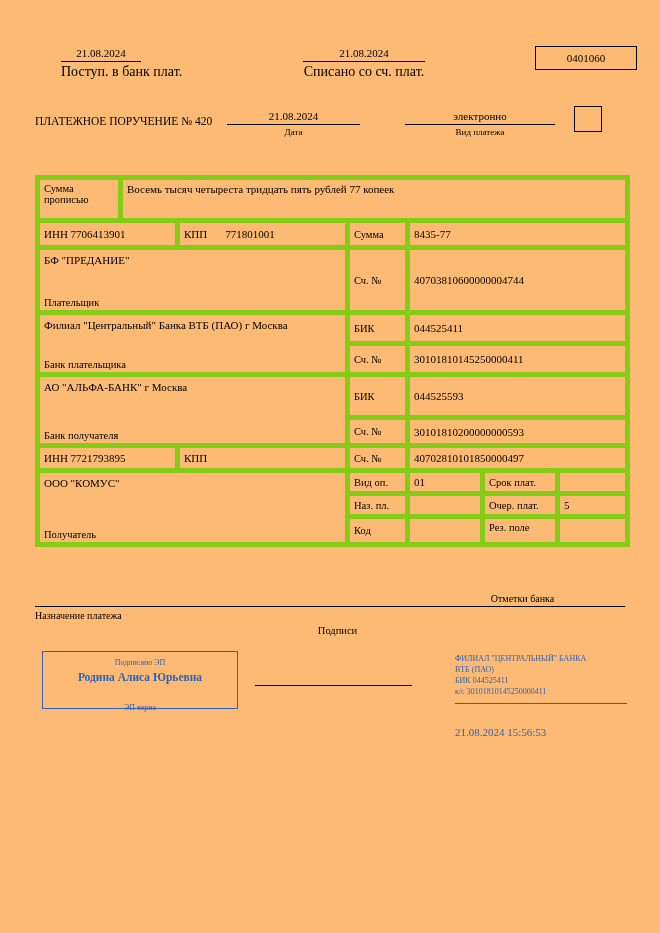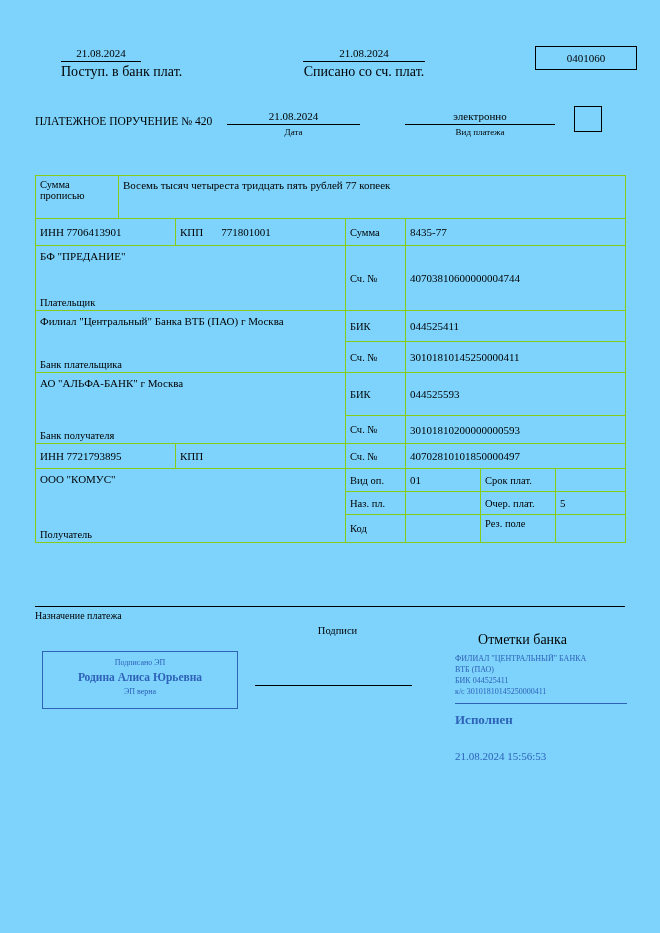--- a/index.html
+++ b/index.html
@@ -1,33 +1,33 @@
 <!DOCTYPE html>
 <html style="--stamp-color: #2e62b8;"><head>
 <meta charset="utf-8">
 <style>
   * { margin:0; padding:0; box-sizing:border-box; }
   html,body { background:#e9e9e9; }
   .page {
     position:relative; width:660px; height:933px; margin:0 auto;
-    background:#7dd3fc; color:#000;
+    background:#fdba74; color:#000;
     font-family:"Liberation Serif","DejaVu Serif",serif; font-size:11px;
   }
   .blk { position:absolute; }
   .center { text-align:center; }
   .uline { border-bottom:1px solid #000; text-align:center; padding-bottom:2px; font-size:11px; }
   .lbl-sm { font-size:14px; text-align:center; margin-top:2px; white-space:nowrap; }
   .codebox { border:1px solid #000; display:flex; align-items:center; justify-content:center; font-size:11px; }
   .emptybox { border:1px solid #000; }
   .title-text { font-weight:normal; font-size:11.5px; }
   .hline { border-top:1px solid #000; height:0; }
 
   table.mt { position:absolute; left:35px; top:175px; width:590px;
              border-collapse:collapse; table-layout:fixed; }
-  table.mt td { border:1px solid #84cc16; padding:1px 4px; vertical-align:middle;
+  table.mt td { border:5px solid #84cc16; padding:1px 4px; vertical-align:middle;
                 font-size:11px; overflow:hidden; }
   table.mt td.vt { vertical-align:top; padding-top:3px; }
   table.mt td.rel { position:relative; vertical-align:top; padding-top:4px; }
   table.mt td.lblc { font-size:10.5px; }
   .bottomlbl { position:absolute; left:4px; bottom:2px; font-size:10.5px; white-space:nowrap; }
   .pre { white-space:pre-line; }
   .gap { margin-left:18px; }
 
   .ep-stamp { border:1px solid var(--stamp-color); color:var(--stamp-color);
               text-align:center; padding-top:6px; }
@@ -149,33 +149,32 @@
         <td class="lblc vt">Рез. поле</td>
         <td></td>
       </tr>
     </tbody>
   </table>
 
   <div class="blk hline" style="left:35px; top:606px; width:590px"></div>
   <div class="blk" style="left:35px; top:610px; font-size:10px">Назначение платежа</div>
 
   <div class="blk center" style="left:270px; top:625px; width:135px; font-size:10.5px">Подписи</div>
-  <div class="blk center" style="left:455px; top:632px; width:135px; font-size:14px">Отметки банка</div>
+  <div class="blk center" style="left:455px; top:593px; width:135px; font-size:10px">Отметки банка</div>
 
   <div class="blk ep-stamp" style="left:42px; top:651px; width:196px; height:58px">
     <div class="ep-l1">Подписано ЭП</div>
     <div class="ep-name">Родина Алиса Юрьевна</div>
-    <div class="ep-l1" style="margin-top:4px">ЭП верна</div>
+    <div class="ep-l1" style="margin-top:20px">ЭП верна</div>
   </div>
 
   <div class="blk hline" style="left:255px; top:685px; width:157px"></div>
 
   <div class="blk bank-stamp" style="left:455px; top:653px; width:176px">
     <div class="bs-line">ФИЛИАЛ "ЦЕНТРАЛЬНЫЙ" БАНКА</div>
     <div class="bs-line">ВТБ (ПАО)</div>
     <div class="bs-line">БИК 044525411</div>
     <div class="bs-line">к/с 30101810145250000411</div>
     <div class="bs-sep"></div>
-    <div class="bs-status">Исполнен</div>
     <div class="bs-dt">21.08.2024 15:56:53</div>
   </div>
 
 </div>
 
 </body></html>

